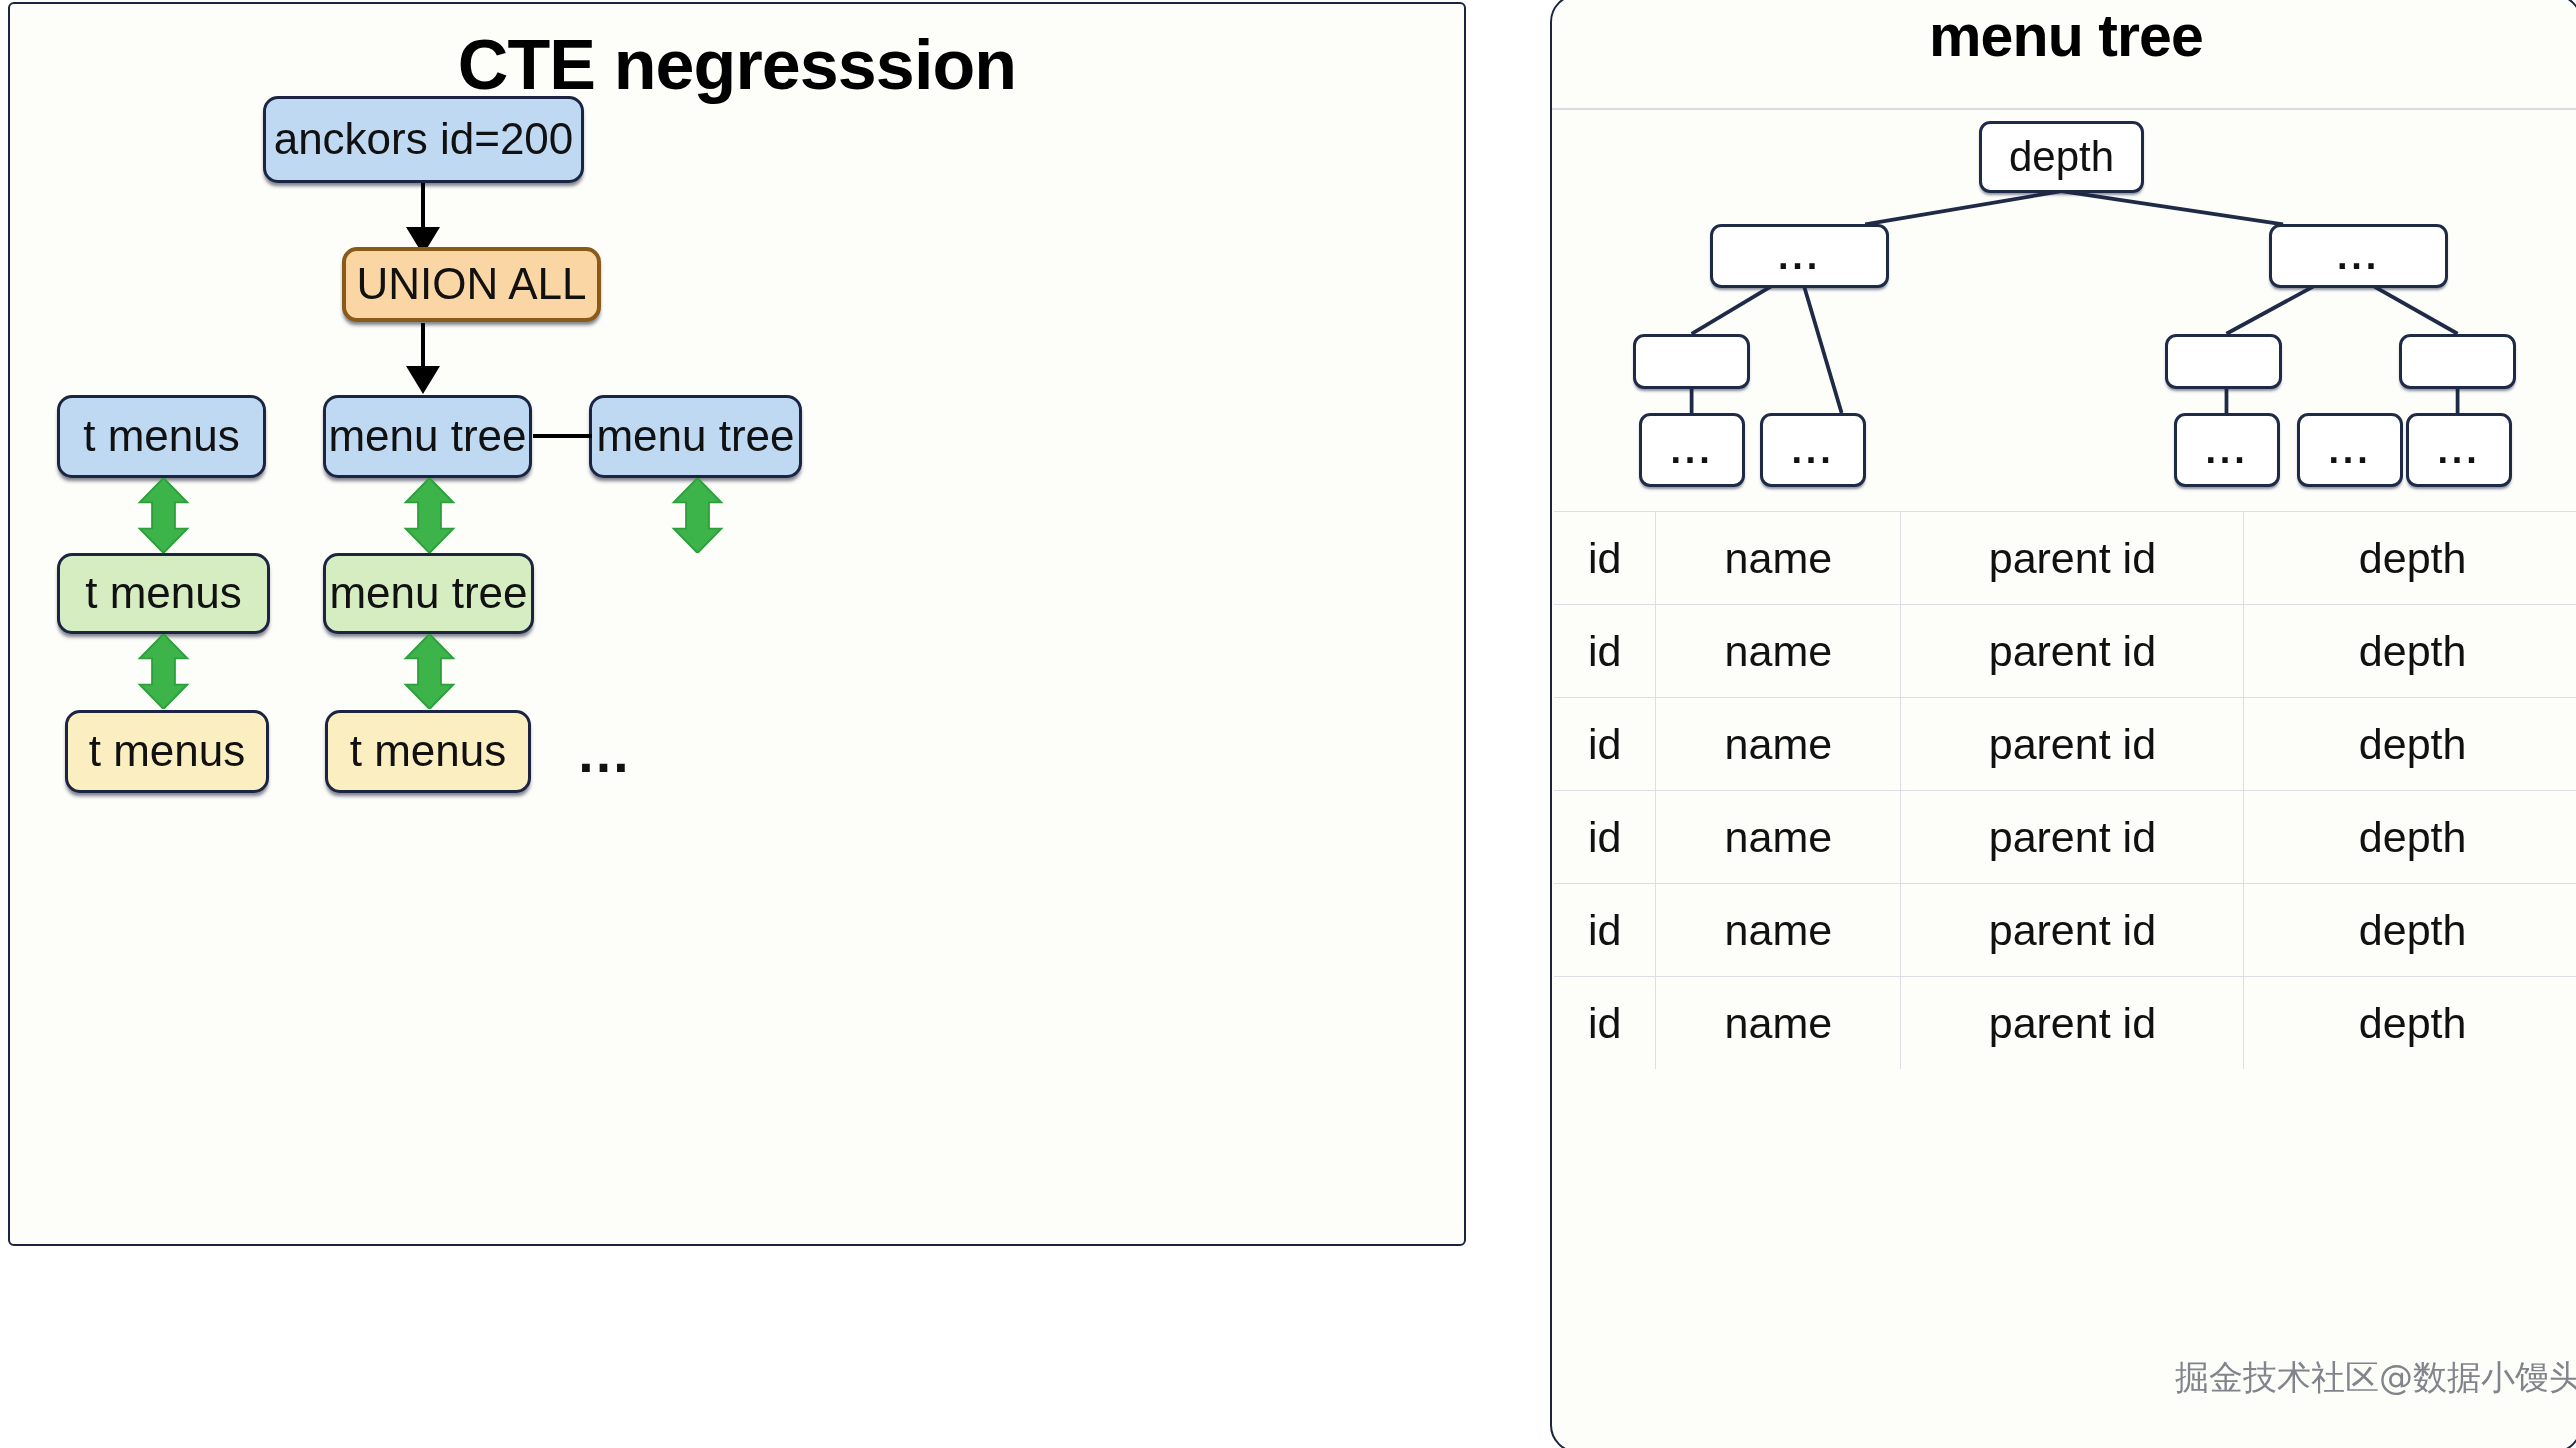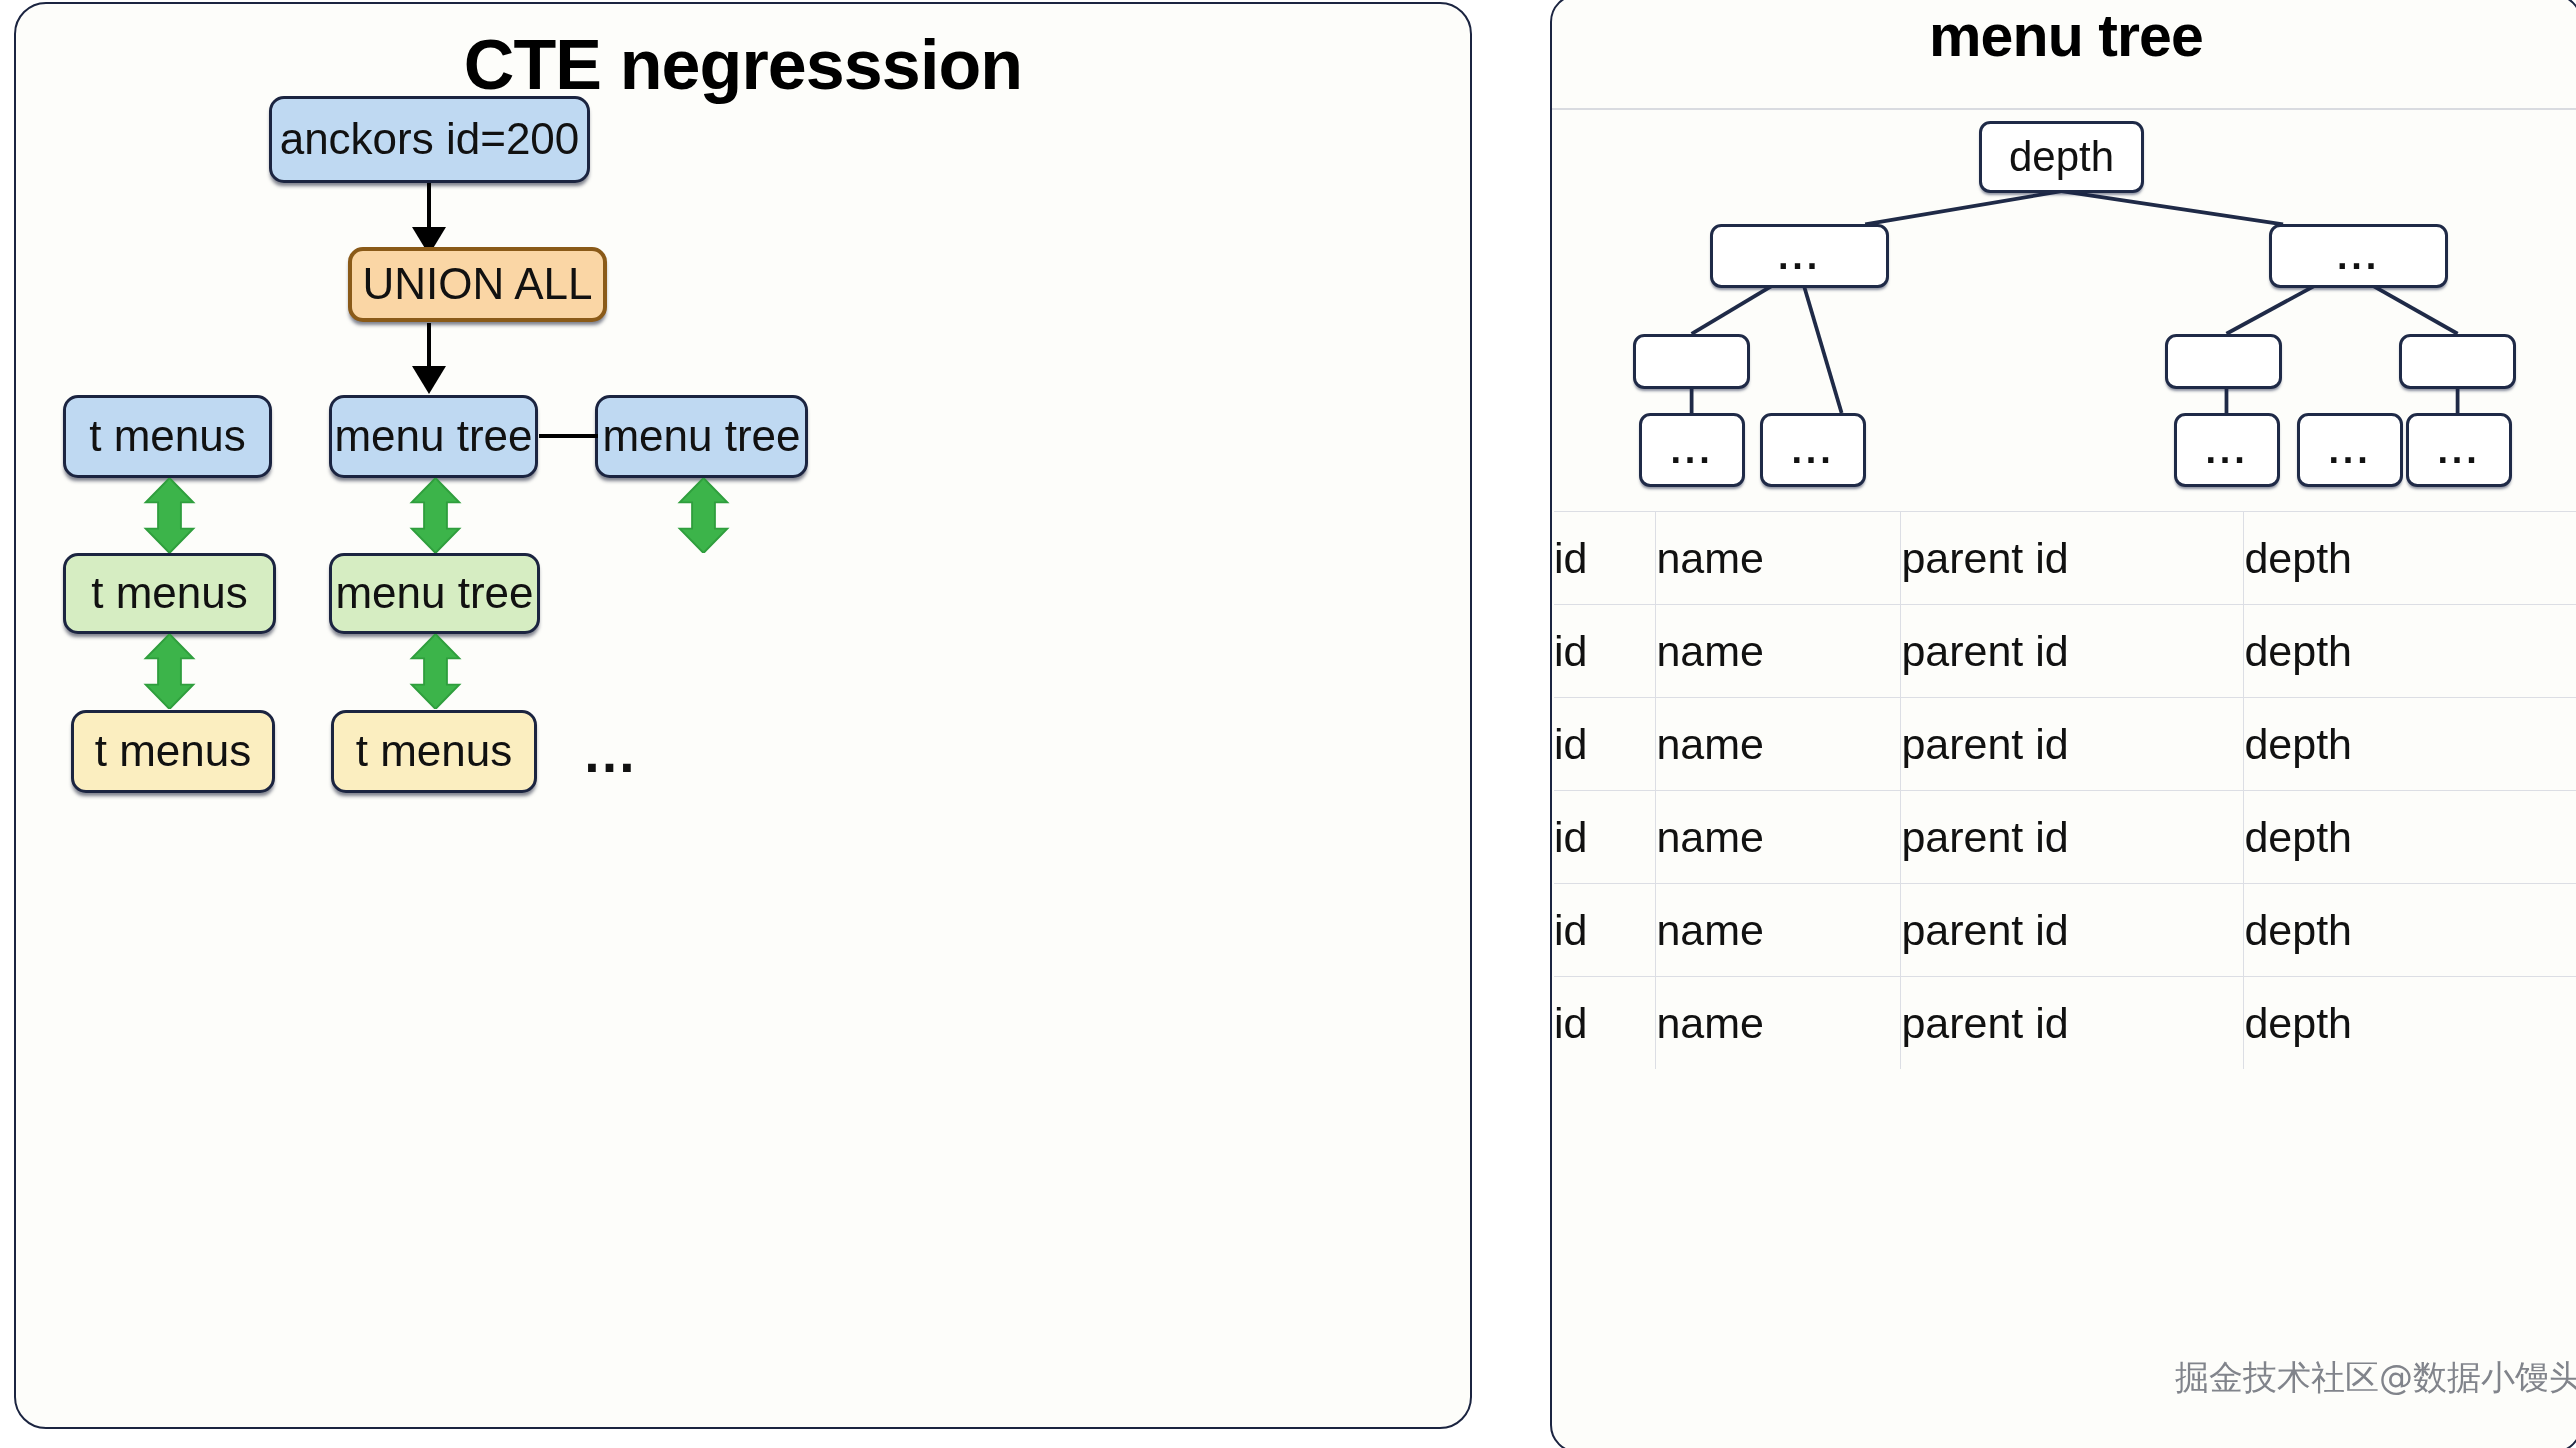--- a/index.html
+++ b/index.html
@@ -16,25 +16,25 @@
   }
 
   
   .panel {
     position: absolute;
     background: #fdfdfa;
     border: 2.8px solid #1b2440;
     box-sizing: border-box;
   }
   #left-panel {
-    left: 14px;
+    left: 8px;
     top: 1.9px;
     width: 1458px;
-    height: 1427px;
-    border-radius: 32px;
+    height: 1244px;
+    border-radius: 6px;
   }
   #right-panel {
     left: 1550px;
     top: -5.7px;
     width: 1032px;
     height: 1459px;
     border-radius: 28px;
   }
 
   
@@ -157,21 +157,21 @@
     position: absolute;
     left: 1.9px;
     top: 515px;
     width: 1027px;
     border-collapse: collapse;
     table-layout: fixed;
   }
   #data-table td {
     border-top: 1.9px solid #dcdee4;
     border-right: 1.9px solid #dcdee4;
-    text-align: left;
+    text-align: center;
     font-size: 43px;
     color: #111111;
     height: 92px;
     padding: 0;
     white-space: nowrap;
   }
   #data-table td:last-child { border-right: none; }
   #data-table tr:first-child td { border-top: 1.9px solid #dcdee4; }
   #data-table col.c0 { width: 102px; }
   #data-table col.c1 { width: 245px; }

